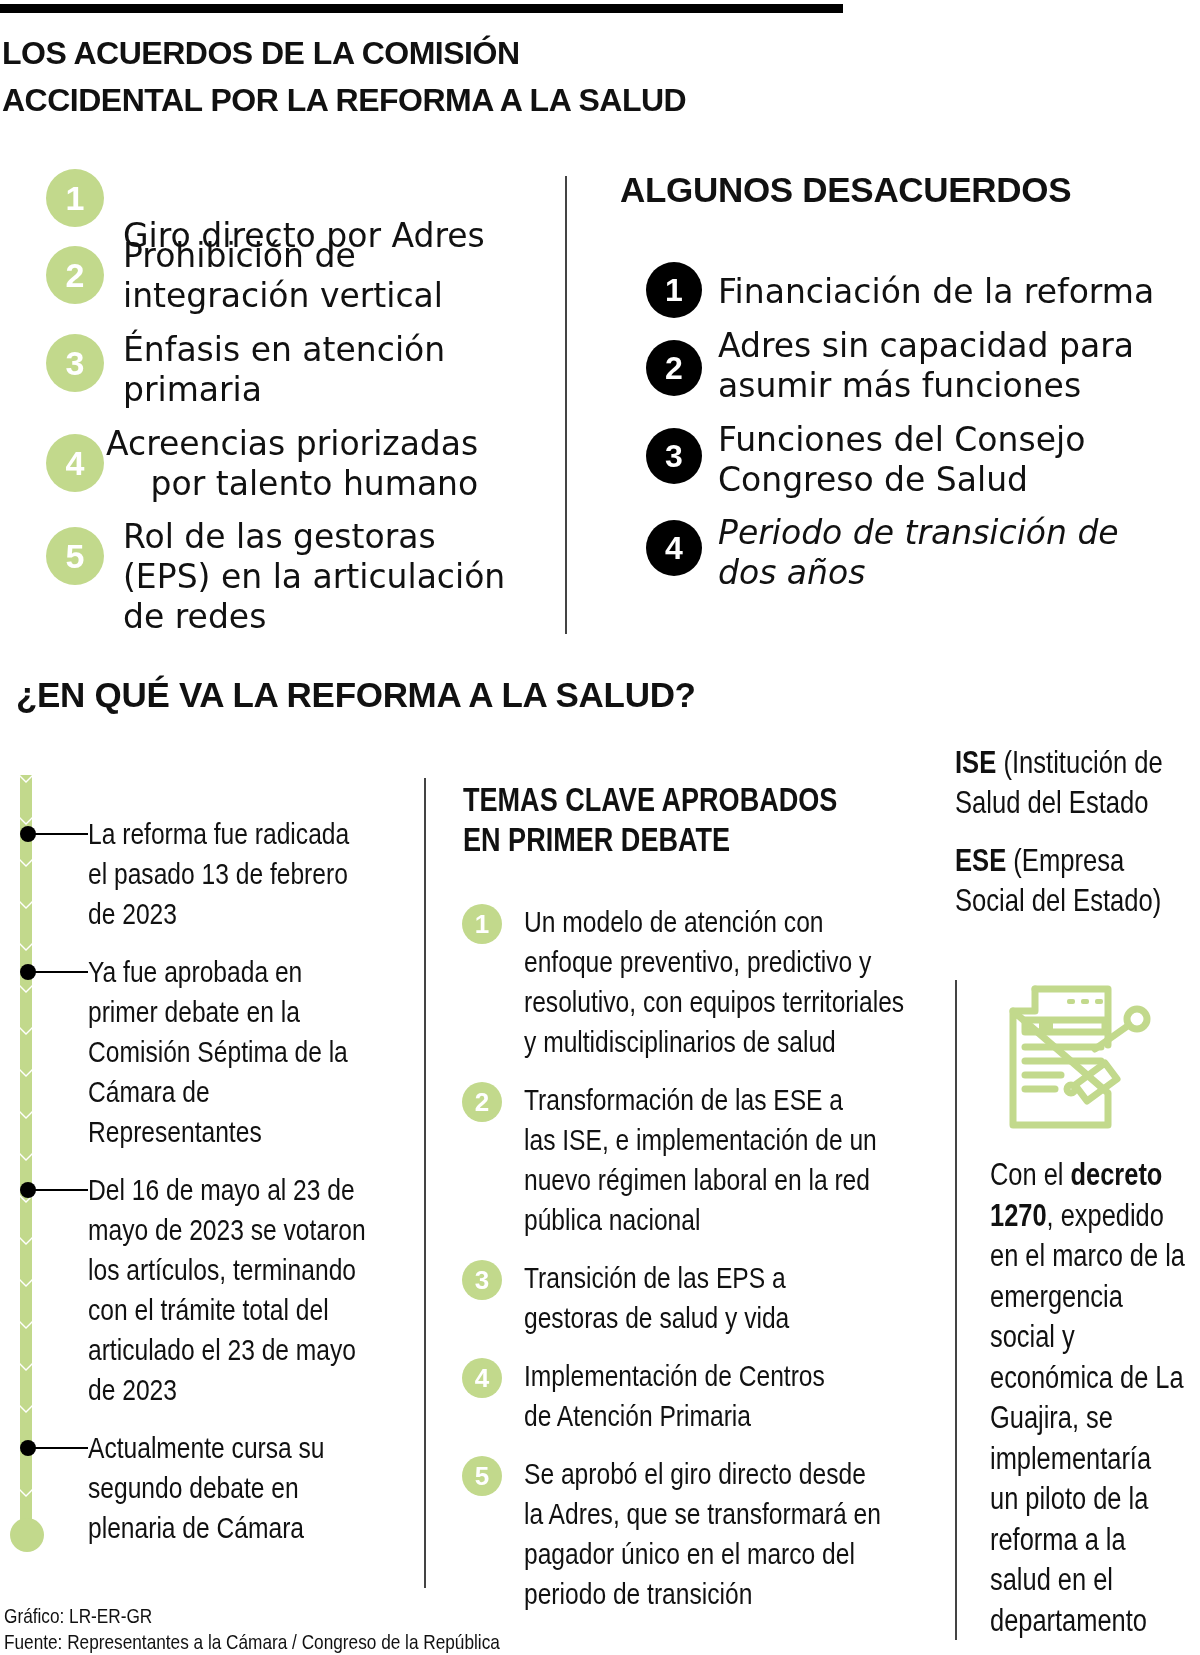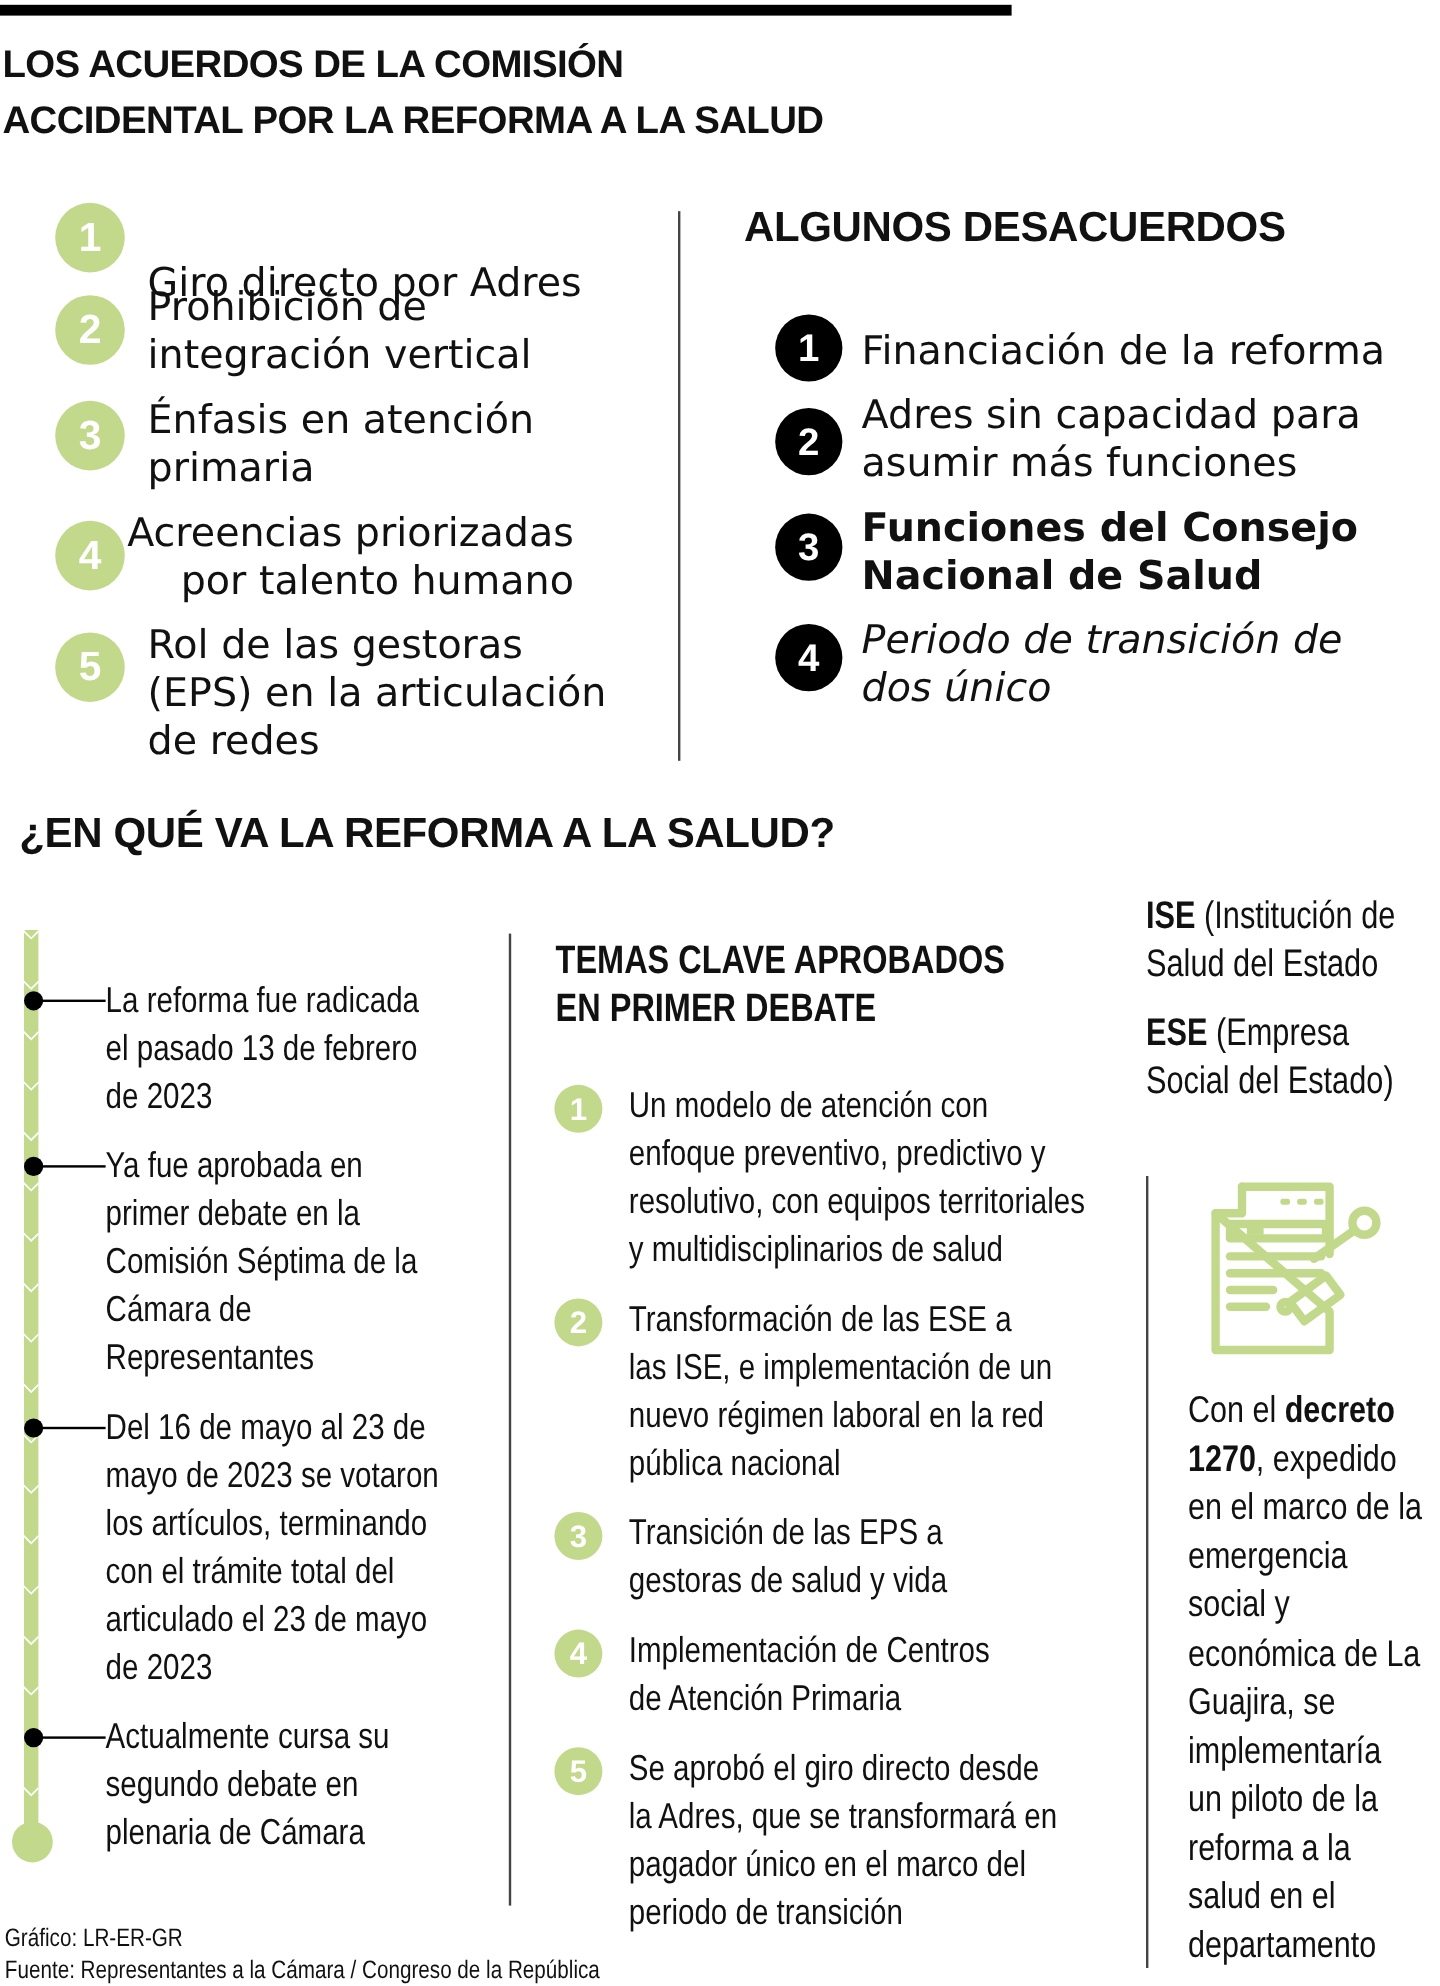--- a/index.html
+++ b/index.html
@@ -83,29 +83,29 @@
     <div>Financiación de la reforma</div>
   </div>
 
   <div class="num-circle dark" style="left:646px;top:340px;">2</div>
   <div class="item-text" style="left:718px;top:326px;">
     <div>Adres sin capacidad para</div>
     <div>asumir más funciones</div>
   </div>
 
   <div class="num-circle dark" style="left:646px;top:428px;">3</div>
-  <div class="item-text" style="left:718px;top:420px;font-weight:bold;">
+  <div class="item-text" style="left:718px;top:420px;">
     <div>Funciones del Consejo</div>
-    <div>Nacional de Salud</div>
+    <div>Congreso de Salud</div>
   </div>
 
   <div class="num-circle dark" style="left:646px;top:520px;">4</div>
   <div class="item-text" style="left:718px;top:513px;font-style:italic;">
     <div>Periodo de transición de</div>
-    <div>dos único</div>
+    <div>dos años</div>
   </div>
 </div>
 
 <div class="section-h" style="left:16px;top:675px;">¿EN QUÉ VA LA REFORMA A LA SALUD?</div>
 
 <div class="timeline-bar"></div>
 <svg style="position:absolute;left:18px;top:775px;" width="16" height="770">
   <g fill="#ffffff">
     <polygon points="2,0 8,6 14,0 14,2 8,8 2,2"></polygon>
     <polygon points="2,42 8,48 14,42 14,44 8,50 2,44"></polygon>

